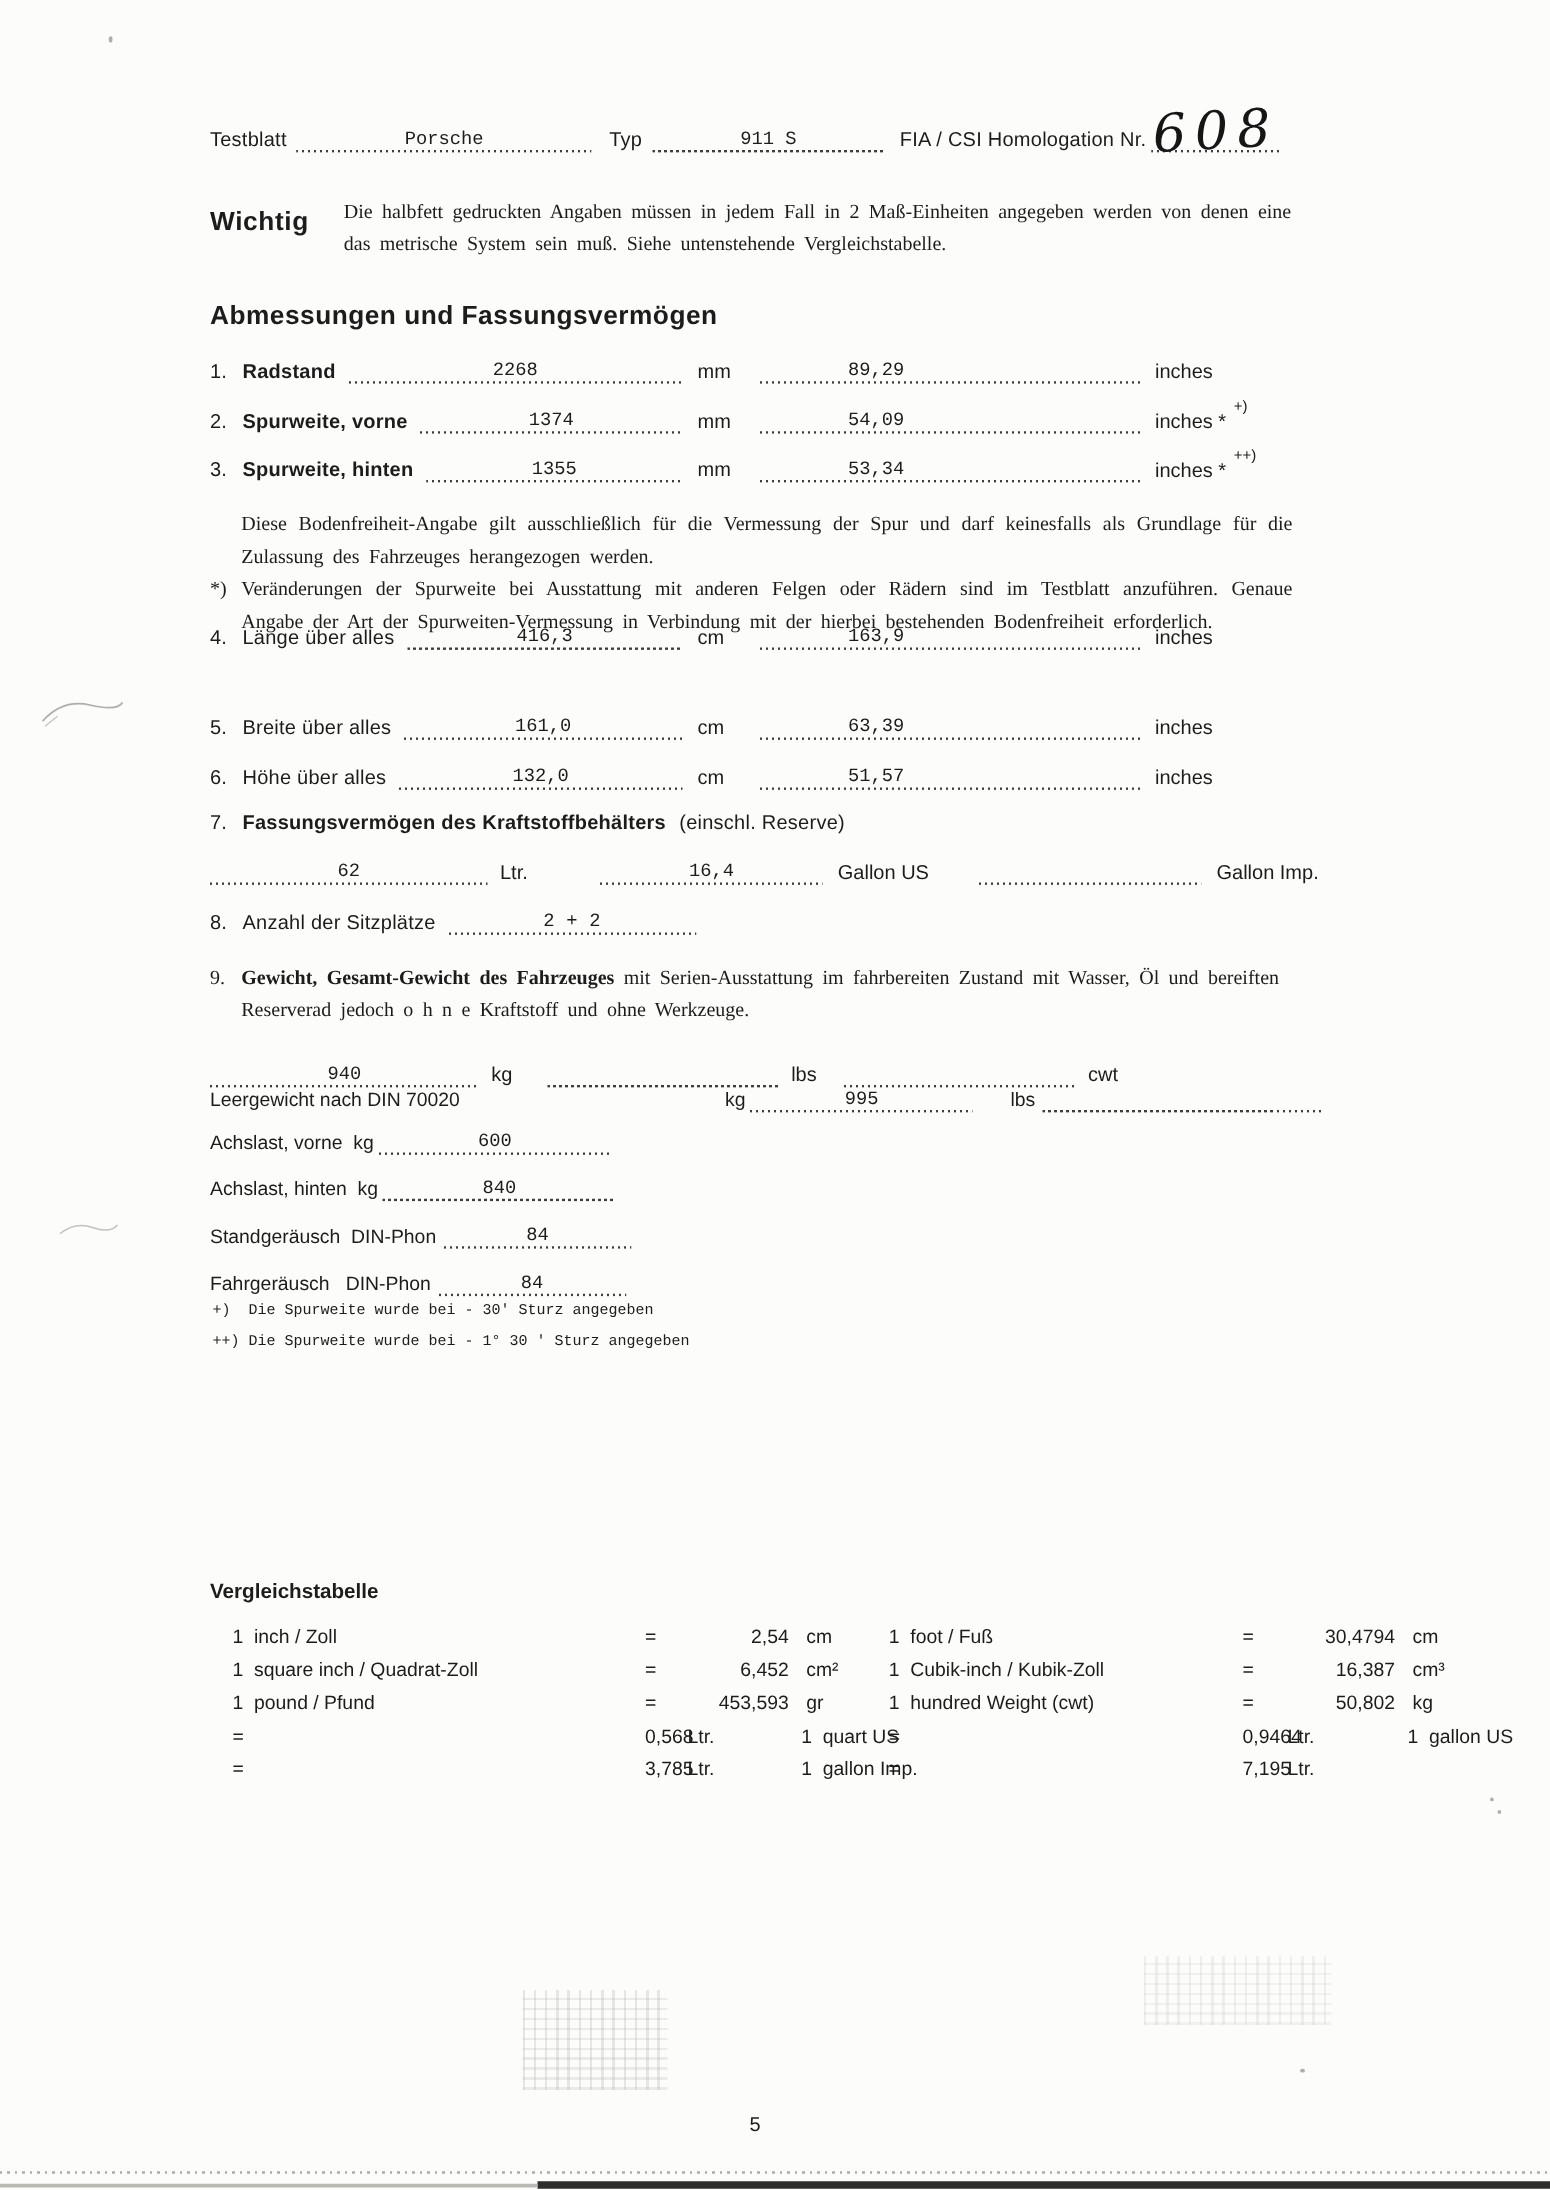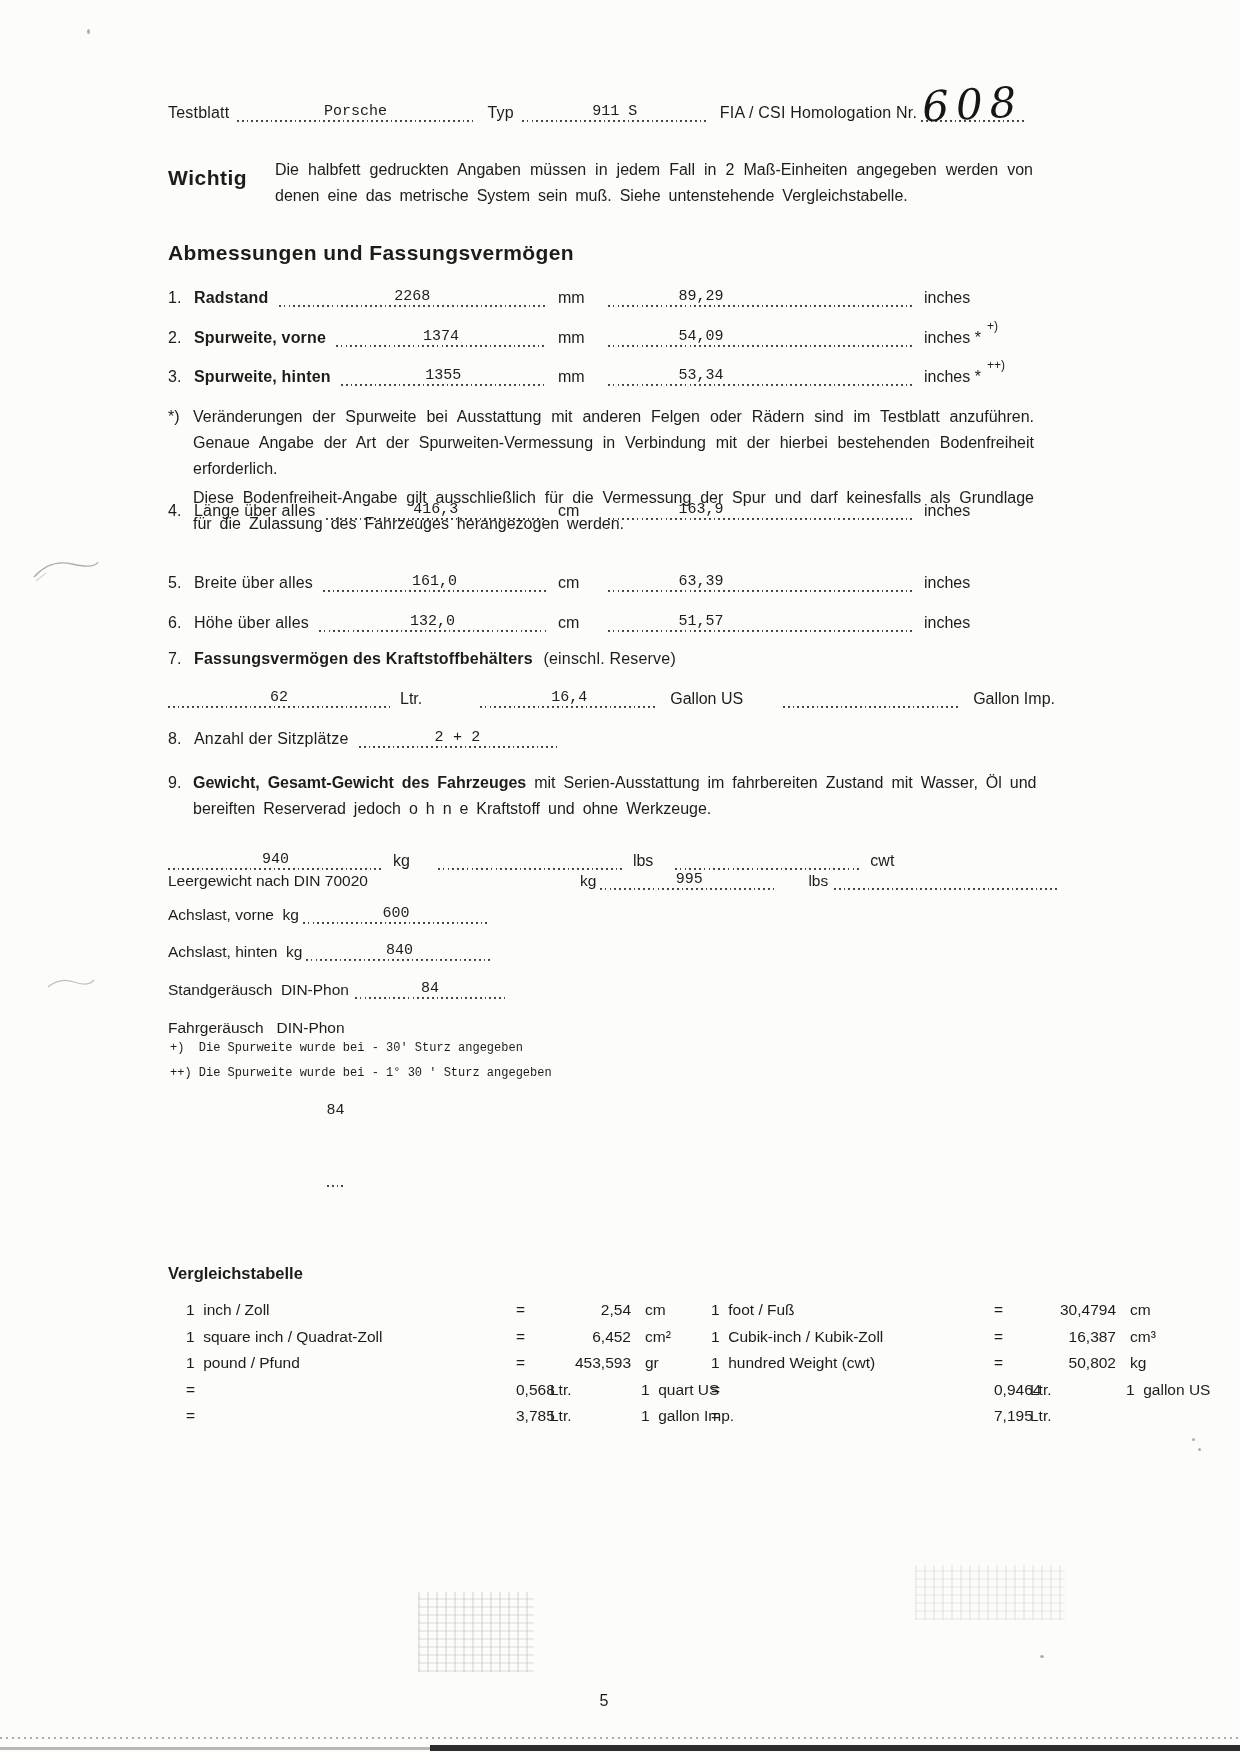--- a/index.html
+++ b/index.html
@@ -18,21 +18,21 @@
     position:relative; display:flex; align-items:center; justify-content:center;
     background:repeating-linear-gradient(90deg,#3e3e3e 0 1.7px,transparent 1.7px 4.8px) left bottom/100% 1.9px no-repeat;
   }
   .dot .v {
     font-family:"Liberation Mono", monospace; font-size:15px; line-height:1;
     padding-bottom:3px; white-space:pre;
   }
   .frow { display:flex; align-items:flex-end; }
   .unit { font-size:16px; white-space:pre; }
   sup.fn { font-size:12px; position:relative; top:-7px; margin-left:6px; white-space:pre; }
-  .para { font-size:16px; line-height:26px; text-align:justify; word-spacing:3.5px; }
+  .para { font-size:16px; line-height:26px; text-align:justify; word-spacing:3.5px;font-family:Liberation Serif, serif; }
   .hang { padding-left:25px; text-indent:-25px; }
   .mono { font-family:"Liberation Mono", monospace; }
   .m-row { display:flex; align-items:flex-end; width:852px; height:24px; }
   .m-row .labelzone { white-space:pre; padding-right:10px; }
   .m-row .dot.metric { flex:1 1 auto; }
   .m-row .munit { flex:0 0 50px; padding-left:12px; }
   .m-row .dot.imperial { flex:0 0 306px; }
   .m-row .dot.imperial .v { transform:translateX(-60px); }
   .m-row .iunit { flex:0 0 96px; padding-left:10px; white-space:nowrap; }
   .script {
@@ -110,22 +110,22 @@
       <span class="v">1355</span>
     </span>
   <span class="unit munit">mm</span>
   <span class="dot imperial">
       <span class="v">53,34</span>
     </span>
   <span class="iunit"><span class="unit">inches *</span><sup class="fn">++)</sup></span>
 </div>
 
 <div class="abs" style="left:168px; top:404px; width:866px;">
+  <div class="para" style="margin-left:25px; margin-top:3px;">Diese Bodenfreiheit-Angabe gilt ausschließlich für die Vermessung der Spur und darf keinesfalls als Grundlage für die Zulassung des Fahrzeuges herangezogen werden.</div>
   <div class="para hang"><span style="display:inline-block; width:25px; text-indent:0;">*)</span><span>Veränderungen der Spurweite bei Ausstattung mit anderen Felgen oder Rädern sind im Testblatt anzuführen. Genaue Angabe der Art der Spurweiten-Vermessung in Verbindung mit der hierbei bestehenden Bodenfreiheit erforderlich.</span></div>
-  <div class="para" style="margin-left:25px; margin-top:3px;">Diese Bodenfreiheit-Angabe gilt ausschließlich für die Vermessung der Spur und darf keinesfalls als Grundlage für die Zulassung des Fahrzeuges herangezogen werden.</div>
 </div>
 
 <div class="abs m-row" style="left:168px; top:496px;">
   <span class="labelzone lbl"><span class="num">4.</span><span>Länge über alles</span></span>
   <span class="dot metric">
       <span class="v">416,3</span>
     </span>
   <span class="unit munit">cm</span>
   <span class="dot imperial">
       <span class="v">163,9</span>
@@ -223,21 +223,21 @@
   <span class="dot" style="flex:0 0 186px; margin-left:4px;">
       <span class="v">840</span>
     </span>
 </div>
 <div class="abs frow" style="left:168px; top:981px; font-size:15.5px;">
   <span style="white-space:pre;">Standgeräusch  DIN-Phon</span>
   <span class="dot" style="flex:0 0 150px; margin-left:6px;">
       <span class="v">84</span>
     </span>
 </div>
-<div class="abs frow" style="left:168px; top:1019px; font-size:15.5px;flex-direction:column;">
+<div class="abs frow" style="left:168px; top:1019px; font-size:15.5px;">
   <span style="white-space:pre;">Fahrgeräusch   DIN-Phon</span>
   <span class="dot" style="flex:0 0 150px; margin-left:6px;">
       <span class="v">84</span>
     </span>
 </div>
 
 <div class="abs mono" style="left:170px; top:1036px; font-size:12px; line-height:25px;">
   <div><span>+)</span><span style="white-space:pre;">  Die Spurweite wurde bei - 30′ Sturz angegeben</span></div>
   <div><span>++)</span><span style="white-space:pre;"> Die Spurweite wurde bei - 1° 30 ′ Sturz angegeben</span></div>
 </div>

